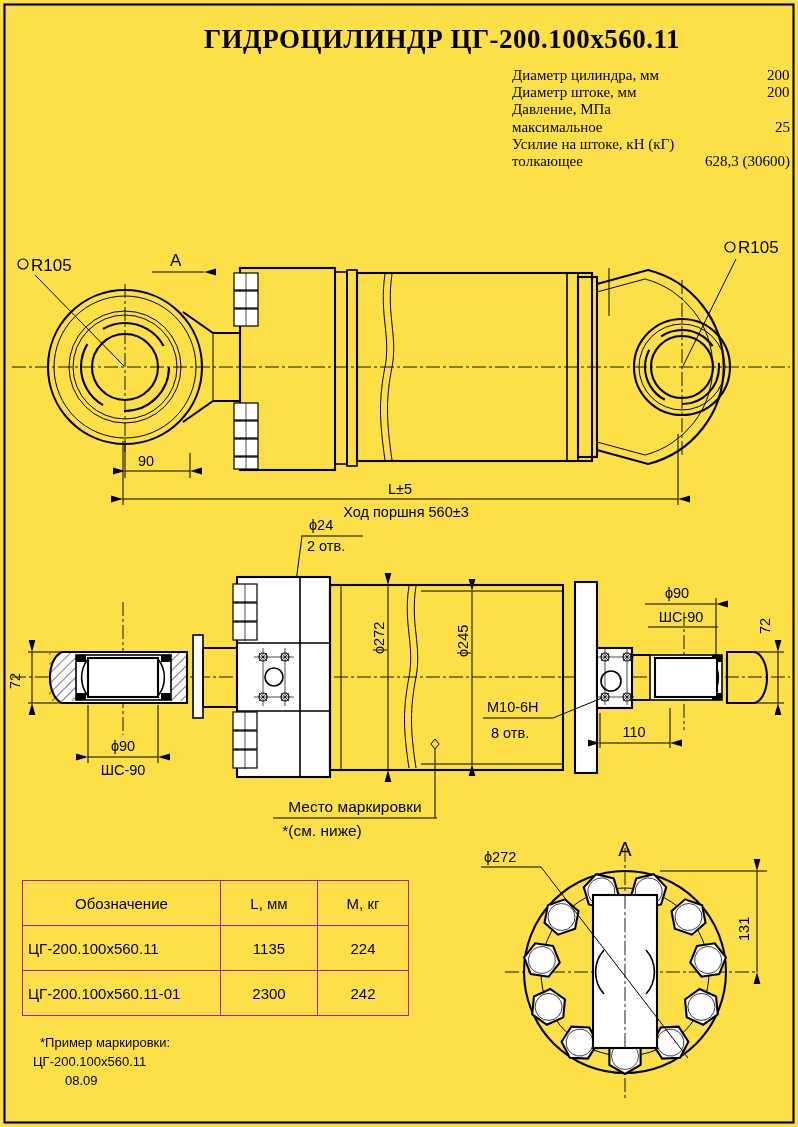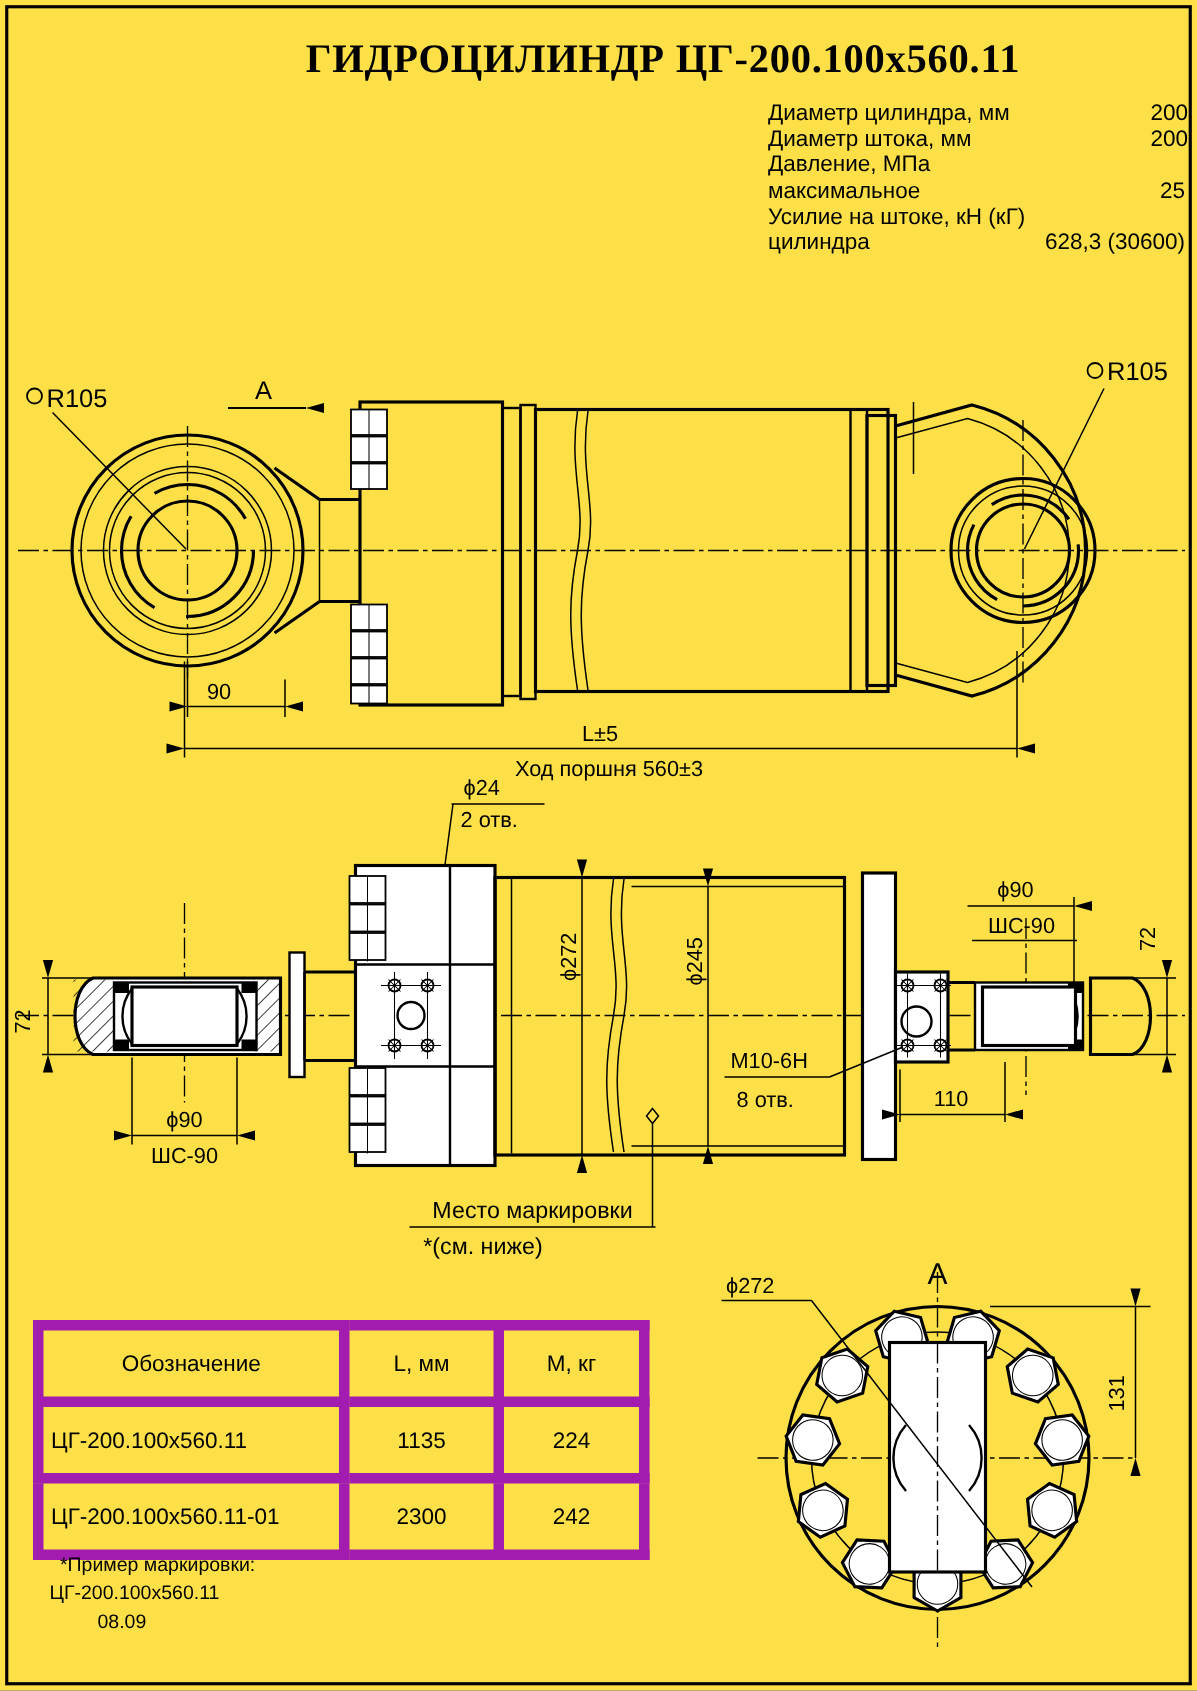--- a/index.html
+++ b/index.html
@@ -1,54 +1,54 @@
 <!DOCTYPE html>
 <html><head>
 <meta charset="utf-8">
 <style>
   html,body{margin:0;padding:0;background:#888;}
   .page{position:relative;width:798px;height:1127px;background:#fde047;margin:0 auto;
         font-family:"Liberation Sans",sans-serif;color:#000;overflow:hidden;padding-left:44px;}
   .title{position:absolute;left:0;right:0;top:24px;text-align:center;padding-left:42px;
          font:bold 27px "Liberation Serif",serif;letter-spacing:.5px;white-space:nowrap;}
-  .specs{position:absolute;left:512px;top:67px;width:278px;font-size:15px;}
+  .specs{position:absolute;left:512px;top:67px;width:278px;font-size:15px;font-family:Liberation Serif, serif;}
   .spec-row{position:relative;height:17.2px;line-height:17px;white-space:nowrap;}
   .spec-val.v1{position:absolute;left:210px;top:0;margin-left:45px;}
   .spec-val.v2{position:absolute;right:0;top:0;}
   svg{position:absolute;left:0;top:0;}
   svg text{font-family:"Liberation Sans",sans-serif;font-size:14.5px;fill:#000;}
   svg text.big{font-size:17px;} svg text.vbig{font-size:20px;}
   .s07{stroke:#000;stroke-width:.7;fill:none}
   .s1{stroke:#000;stroke-width:1;fill:none}
   .s12{stroke:#000;stroke-width:1.2;fill:none}
   .s15{stroke:#000;stroke-width:1.6;fill:none}
   .s2{stroke:#000;stroke-width:2.1;fill:none}
   .wf{fill:#fff}
   .cl{stroke:#000;stroke-width:.9;fill:none;stroke-dasharray:14 3 3 3}
   .dtable{position:absolute;left:22px;top:880px;border-collapse:collapse;font-size:15px;}
-  .dtable td{border:7px solid #a21caf;height:42px;text-align:center;}
+  .dtable td{border:1px solid #a21caf;height:42px;text-align:center;}
   .dtable td.c1{width:191px;} .dtable td.c2{width:94px;} .dtable td.c3{width:88px;}
   .dtable td.lft{text-align:left;padding-left:5px;}
   .footnote{position:absolute;left:40px;top:1033px;font-size:13px;line-height:19px;}
   .fn2{margin-left:-7px;} .fn3{margin-left:25px;}
 </style>
 </head>
 <body>
 
 <div class="page">
 
   <div class="title">ГИДРОЦИЛИНДР ЦГ-200.100х560.11</div>
 
   <div class="specs">
     <div class="spec-row"><span>Диаметр цилиндра, мм</span><span class="spec-val v1">200</span></div>
-    <div class="spec-row"><span>Диаметр штока, мм</span><span class="spec-val v1">200</span></div>
+    <div class="spec-row"><span>Диаметр штоке, мм</span><span class="spec-val v1">200</span></div>
     <div class="spec-row"><span>Давление, МПа</span></div>
     <div class="spec-row"><span>максимальное</span><span class="spec-val v2">25</span></div>
     <div class="spec-row"><span>Усилие на штоке, кН (кГ)</span></div>
-    <div class="spec-row"><span>цилиндра</span><span class="spec-val v2">628,3 (30600)</span></div>
+    <div class="spec-row"><span>толкающее</span><span class="spec-val v2">628,3 (30600)</span></div>
   </div>
 
   <svg width="798" height="1127" viewBox="0 0 798 1127">
     <defs>
       <marker id="arr" markerWidth="14" markerHeight="10" refX="1" refY="5" orient="auto-start-reverse" markerUnits="userSpaceOnUse">
         <path d="M1,5 L13,8.4 L13,1.6 Z" fill="#000"></path>
       </marker>
       <pattern id="hatch" width="7" height="7" patternUnits="userSpaceOnUse" patternTransform="rotate(45)">
         <line x1="0" y1="0" x2="0" y2="7" stroke="#000" stroke-width="1"></line>
       </pattern>

